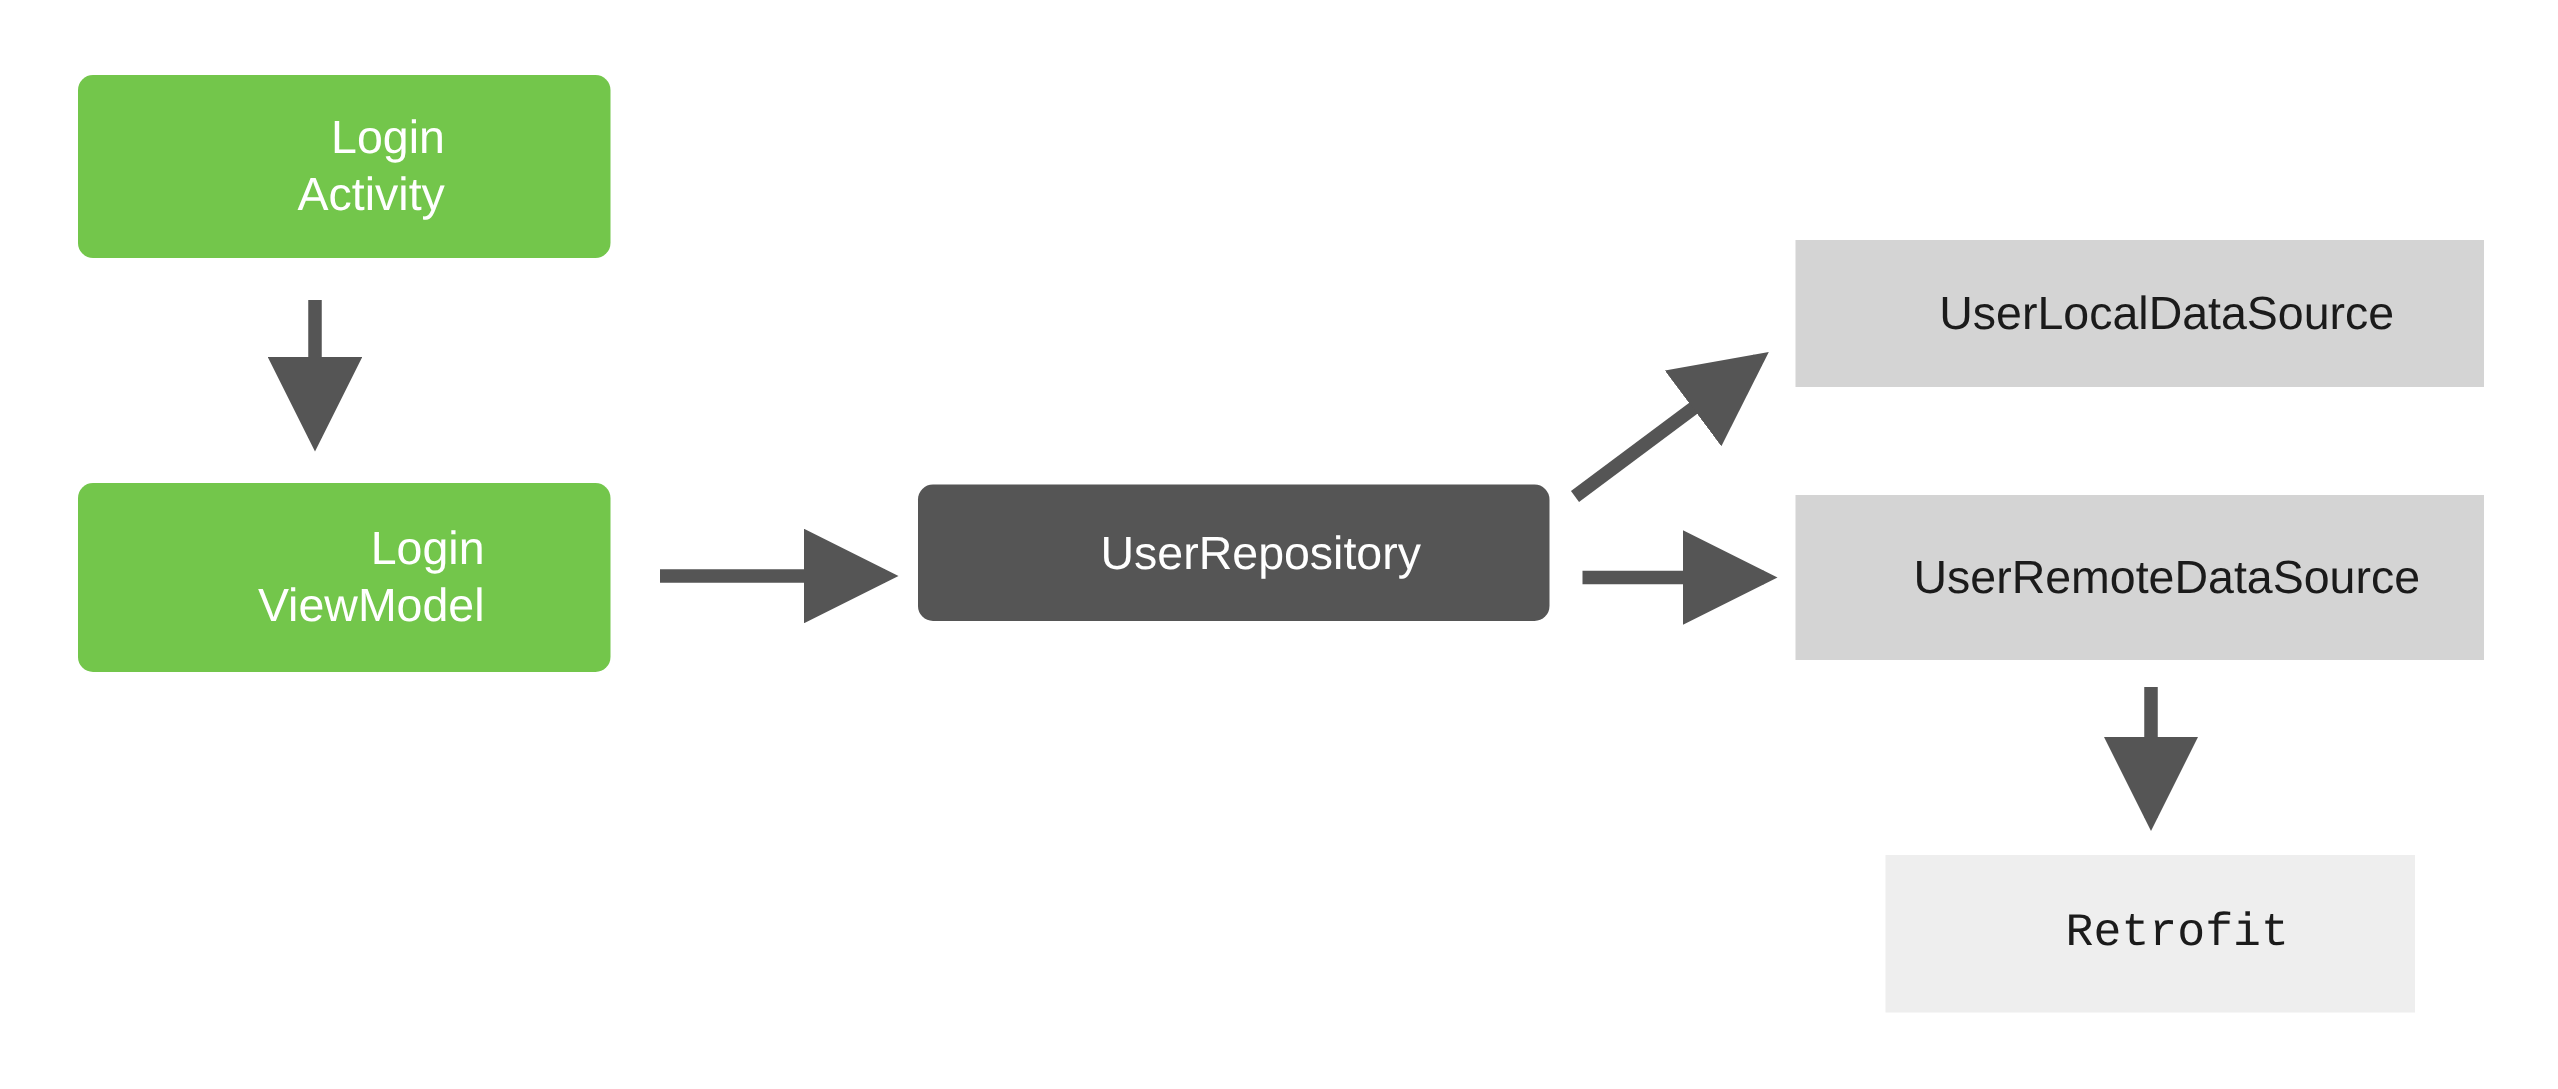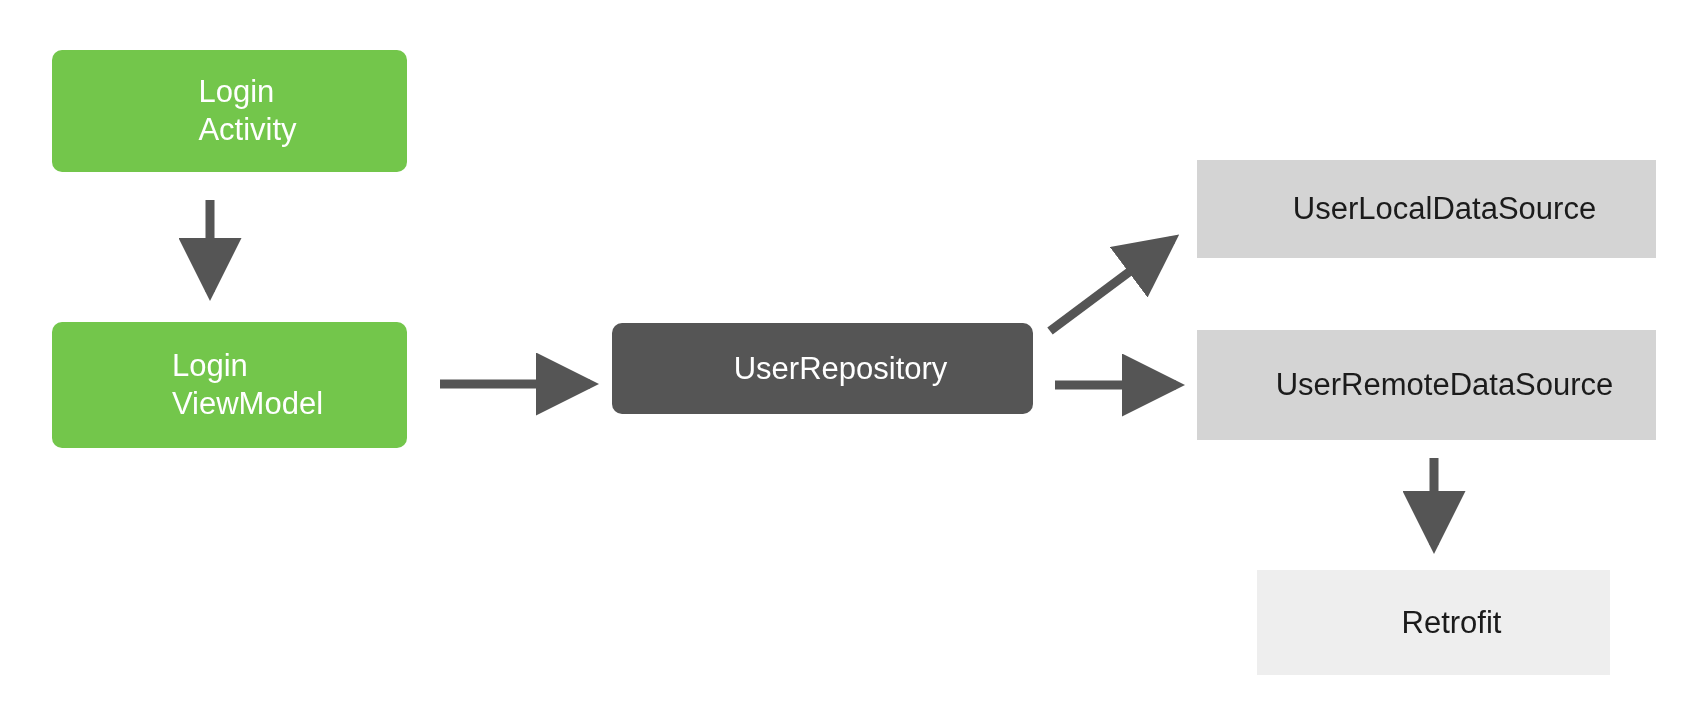--- a/index.html
+++ b/index.html
@@ -16,21 +16,21 @@
     width: 1705px;
     height: 726px;
     background: #ffffff;
     overflow: hidden;
   }
   .node {
     position: absolute;
     display: flex;
     align-items: center;
     justify-content: center;
-    text-align: left;
+    text-align: right;
     box-sizing: border-box;
     line-height: 1.22;
     white-space: pre-line;
     padding-left: 36px;
   }
   .node-green {
     background: #73c64b;
     color: #ffffff;
     border-radius: 10px;
     font-size: 31px;
@@ -60,21 +60,21 @@
     width: 1705px;
     height: 726px;
     pointer-events: none;
   }
   
   #node-login-activity      { left: 52px;   top: 50px;  width: 355px; height: 122px; }
   #node-login-viewmodel     { left: 52px;   top: 322px; width: 355px; height: 126px; }
   #node-user-repository     { left: 612px;  top: 323px; width: 421px; height: 91px; }
   #node-user-local-ds       { left: 1197px; top: 160px; width: 459px; height: 98px;  }
   #node-user-remote-ds      { left: 1197px; top: 330px; width: 459px; height: 110px; }
-  #node-retrofit            { left: 1257px; top: 570px; width: 353px; height: 105px; }
+  #node-retrofit            { left: 1257px; top: 570px; width: 353px; height: 105px; font-family: Liberation Mono, monospace; }
 </style>
 </head>
 <body>
 
 <div id="canvas">
 
   <svg class="edge-layer" viewBox="0 0 1705 726" width="1705" height="726" xmlns="http://www.w3.org/2000/svg">
     <defs>
       <marker id="arrowhead" markerWidth="7" markerHeight="7" refX="6" refY="3.5" orient="auto" markerUnits="strokeWidth">
         <path d="M 0 0 L 7 3.5 L 0 7 z" fill="#555555"></path>

